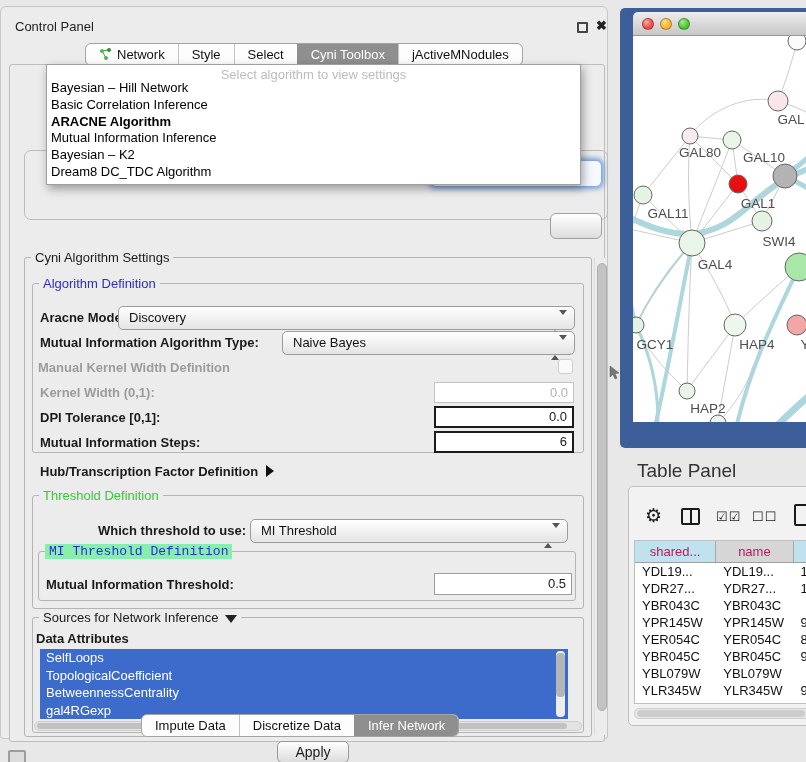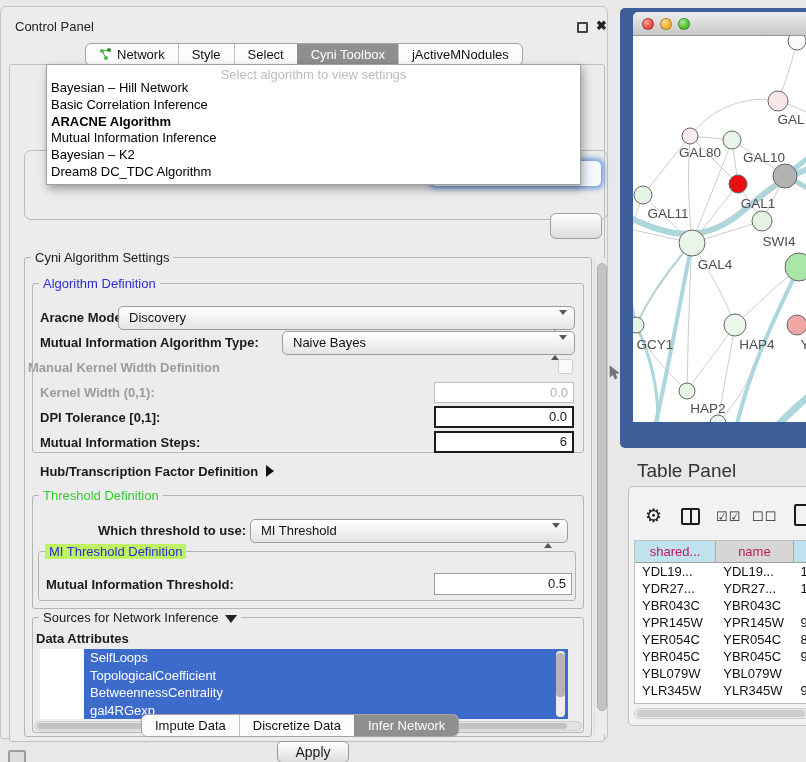--- a/index.html
+++ b/index.html
@@ -58,21 +58,21 @@
   .field { position:absolute; background:#fff; font-size:13px; text-align:right; padding:0 5px; z-index:11; }
   .field.strong { border:2px solid #1c1c1c; line-height:18px; }
   .field.normal { border:1px solid #9c9c9c; line-height:19px; }
   .field.dis { border:1px solid #c2c2c2; color:#b2b2b2; line-height:19px; }
 
   .checkbox { position:absolute; width:15px; height:15px; border:1px solid #cfcfcf; border-radius:3px; background:#fafafa; z-index:11; }
 
   .tri-right { display:inline-block; width:0; height:0; border-top:6px solid transparent; border-bottom:6px solid transparent; border-left:8px solid #111; margin-left:8px; vertical-align:-1px; }
   .tri-down { display:inline-block; width:0; height:0; border-left:6px solid transparent; border-right:6px solid transparent; border-top:8px solid #222; margin-left:6px; vertical-align:-1px; }
 
-  .attr-list { position:absolute; left:30px; top:584px; width:528px; height:70px; background:#fff; overflow:hidden; z-index:11;padding-left:44px; }
+  .attr-list { position:absolute; left:30px; top:584px; width:528px; height:70px; background:#fff; overflow:hidden; z-index:11; }
   .attr-item { height:17.5px; line-height:17.5px; font-size:13px; color:#fff; background:#3d6bcc; padding-left:6px; }
   .attr-vscroll { position:absolute; left:546px; top:586px; width:9px; height:66px; background:#ededed; border-radius:4px; z-index:12; }
   .attr-vscroll .thumb { position:absolute; left:0; top:2px; width:9px; height:44px; background:#b5b5b5; border-radius:4px; }
   .attr-hscroll { position:absolute; left:24px; top:656px; width:548px; height:10px; background:#e3e3e3; border:1px solid #cfcfcf; border-radius:5px; z-index:12; }
   .attr-hscroll .thumb { position:absolute; left:2px; top:1px; width:530px; height:6px; background:#c2c2c2; border-radius:3px; }
 
   .main-vscroll { position:absolute; left:584px; top:193px; width:13px; height:477px; background:#ececec; border-left:1px solid #dcdcdc; z-index:12; }
   .main-vscroll .thumb { position:absolute; left:2px; top:5px; width:10px; height:448px; background:#c3c3c3; border:1px solid #aeaeae; border-radius:5px; }
 
   .apply-btn { position:absolute; left:267px; top:676px; width:72px; height:22px; border:1px solid #9a9a9a; border-radius:5px;
@@ -136,21 +136,21 @@
     <span class="lbl" style="left:30px; top:245px;">Aracne Mode:</span>
     <div class="combo" style="left:108px; top:241px; width:457px;">
       <span>Discovery</span>
       <span class="spinner"><span class="spin-up"></span><span class="spin-dn"></span></span>
     </div>
     <span class="lbl" style="left:30px; top:270px;">Mutual Information Algorithm Type:</span>
     <div class="combo" style="left:272px; top:266px; width:293px;">
       <span>Naive Bayes</span>
       <span class="spinner"><span class="spin-up"></span><span class="spin-dn"></span></span>
     </div>
-    <span class="lbl dis" style="left:18px; top:295px;">Manual Kernel Width Definition</span>
+    <span class="lbl dis" style="left:28px; top:295px;">Manual Kernel Width Definition</span>
     <span class="checkbox" style="left:548px; top:294px;"></span>
     <span class="lbl dis" style="left:30px; top:320px;">Kernel Width (0,1):</span>
     <div class="field dis" style="left:424px; top:317px; width:140px; height:21px;">0.0</div>
     <span class="lbl" style="left:30px; top:345px;">DPI Tolerance [0,1]:</span>
     <div class="field strong" style="left:424px; top:341px; width:140px; height:22px;">0.0</div>
     <span class="lbl" style="left:30px; top:370px;">Mutual Information Steps:</span>
     <div class="field strong" style="left:424px; top:366px; width:140px; height:22px;">6</div>
 
     <span class="lbl" style="left:30px; top:399px; z-index:11;">
       <span>Hub/Transcription Factor Definition</span><span class="tri-right"></span>
@@ -158,21 +158,21 @@
 
     <div class="group" style="left:22px; top:430px; width:552px; height:114px;">
       <span class="gtitle green">Threshold Definition</span>
     </div>
     <span class="lbl" style="left:88px; top:458px;">Which threshold to use:</span>
     <div class="combo" style="left:240px; top:454px; width:318px;">
       <span>MI Threshold</span>
       <span class="spinner"><span class="spin-up"></span><span class="spin-dn"></span></span>
     </div>
     <div class="group" style="left:28px; top:486px; width:538px; height:50px;">
-      <span class="gtitle blue" style="background:#bef264;">MI Threshold Definition</span>
+      <span class="gtitle blue" style="background:#86efac;font-family:Liberation Mono, monospace;">MI Threshold Definition</span>
     </div>
     <span class="lbl" style="left:36px; top:512px;">Mutual Information Threshold:</span>
     <div class="field normal" style="left:424px; top:508px; width:138px; height:22px;">0.5</div>
 
     <div class="group" style="left:22px; top:552px; width:552px; height:116px;">
       <span class="gtitle"><span>Sources for Network Inference</span><span class="tri-down"></span></span>
     </div>
     <span class="lbl" style="left:26px; top:566px; z-index:11;">Data Attributes</span>
     <div class="attr-list" id="attr-list">
         <div class="attr-item">SelfLoops</div>

